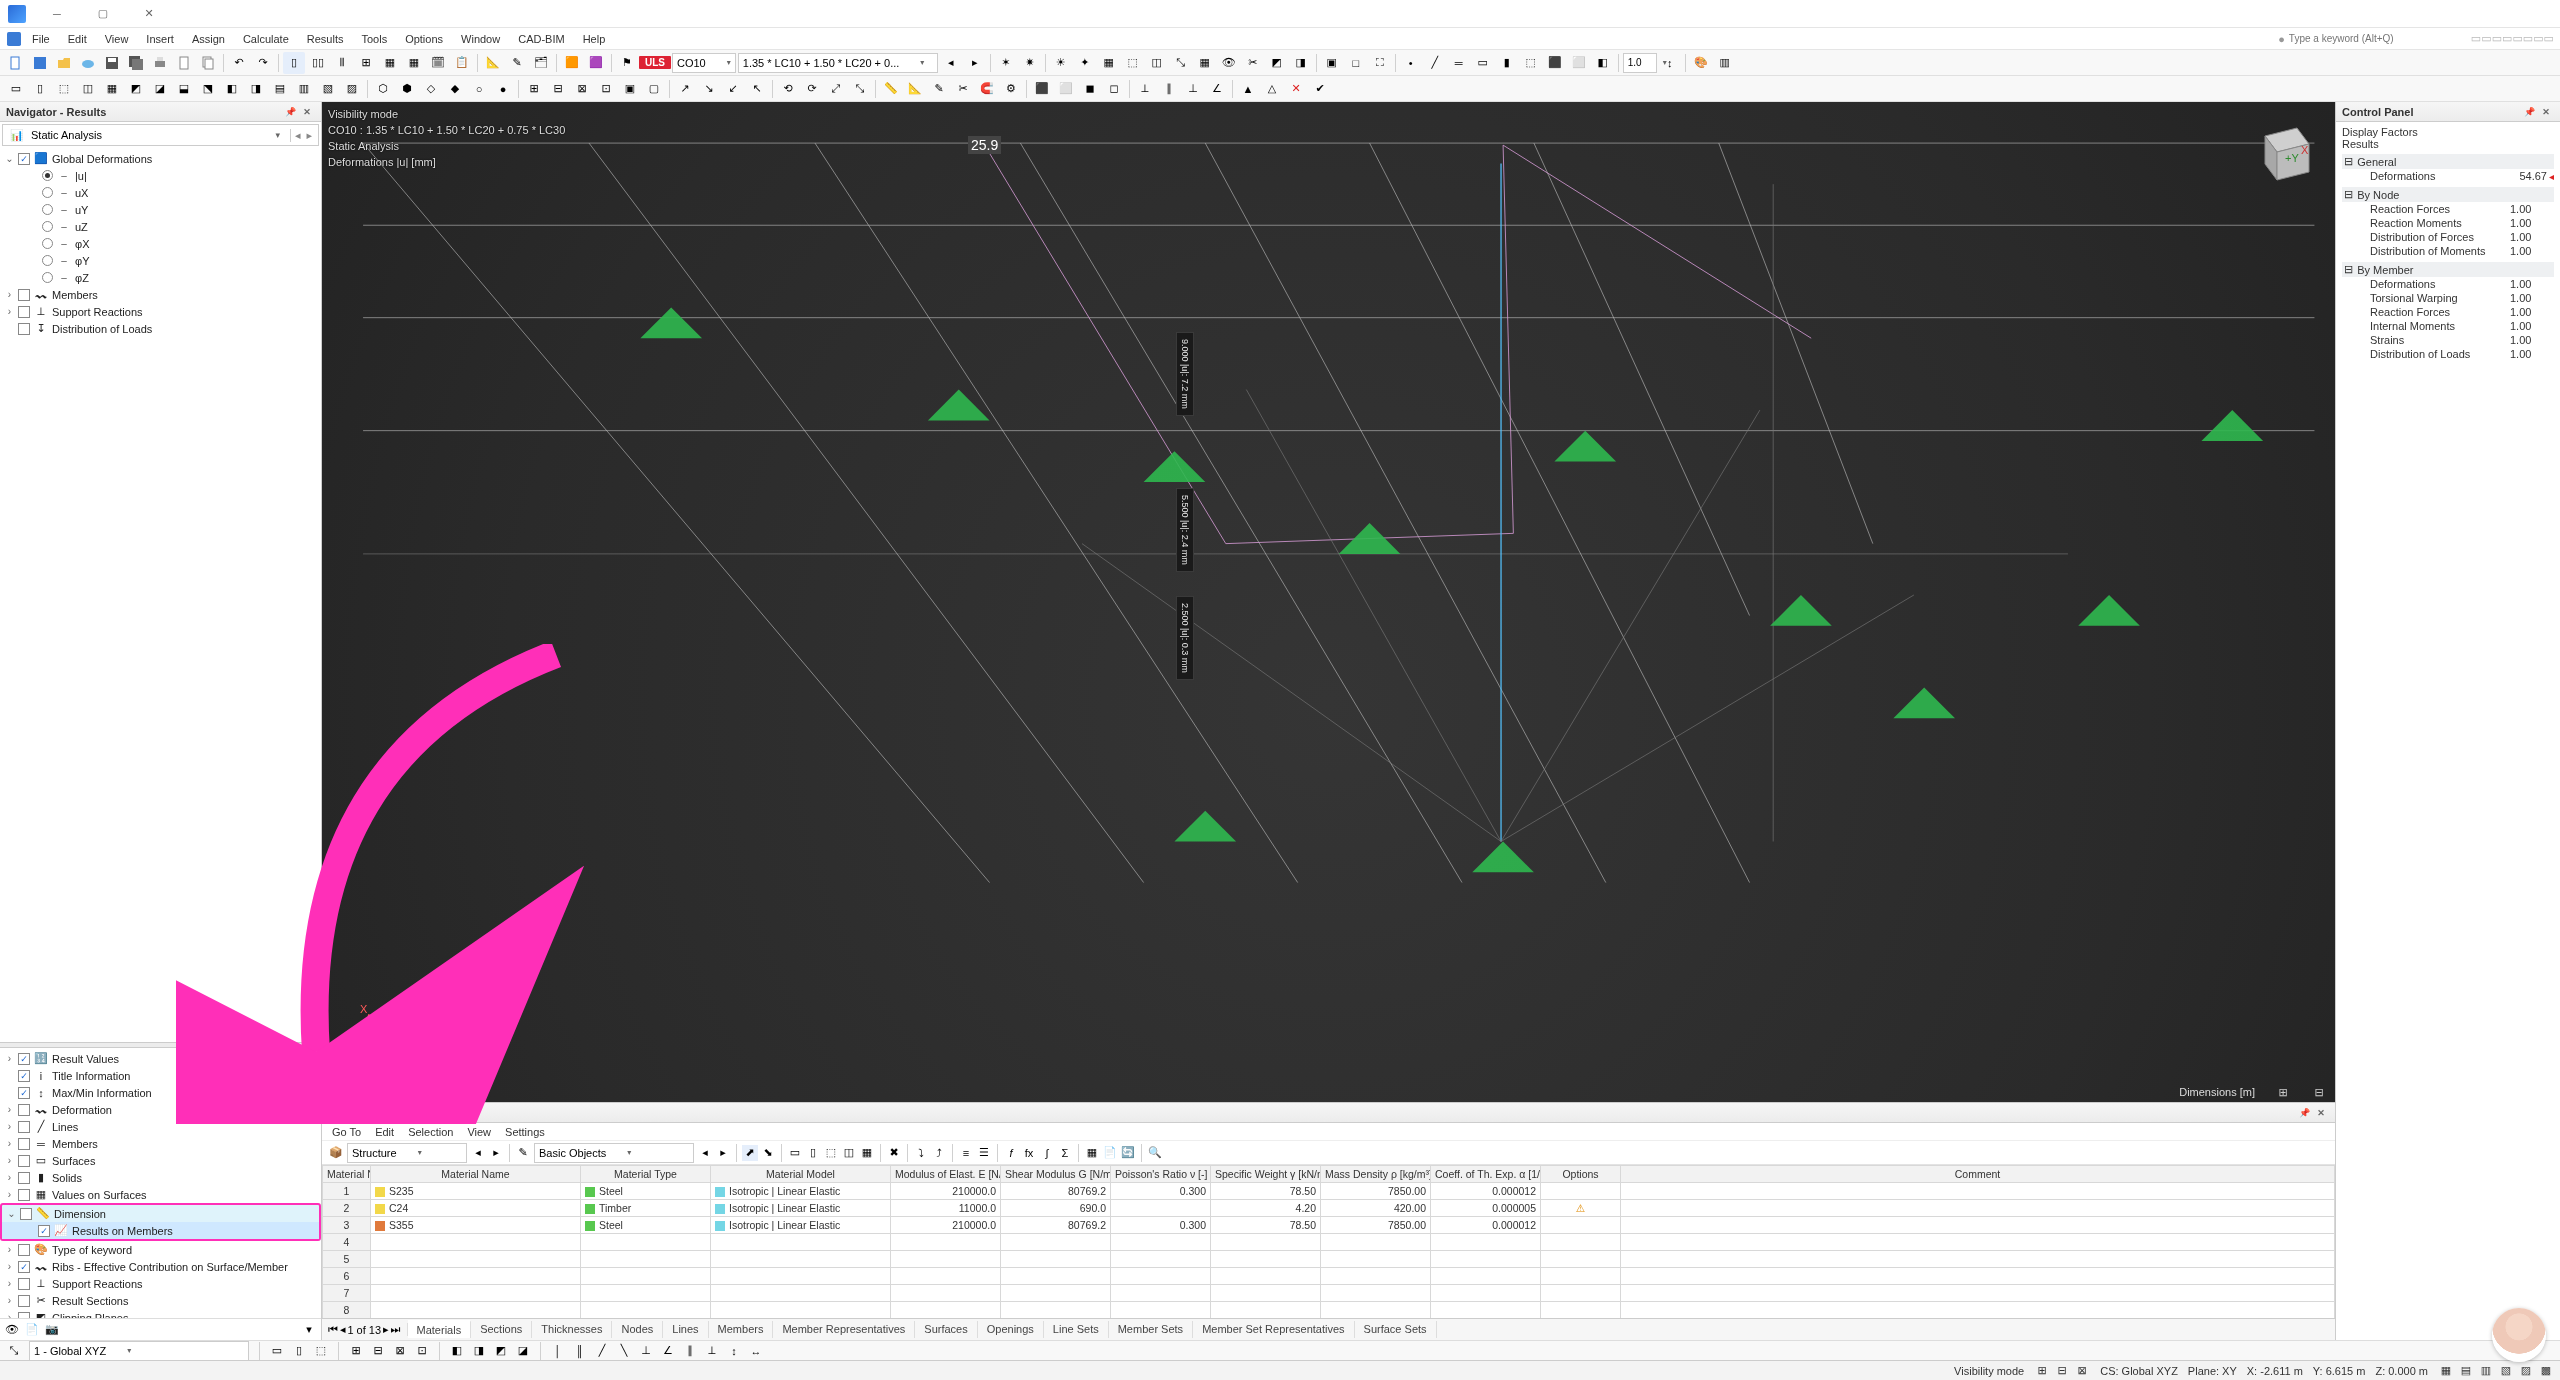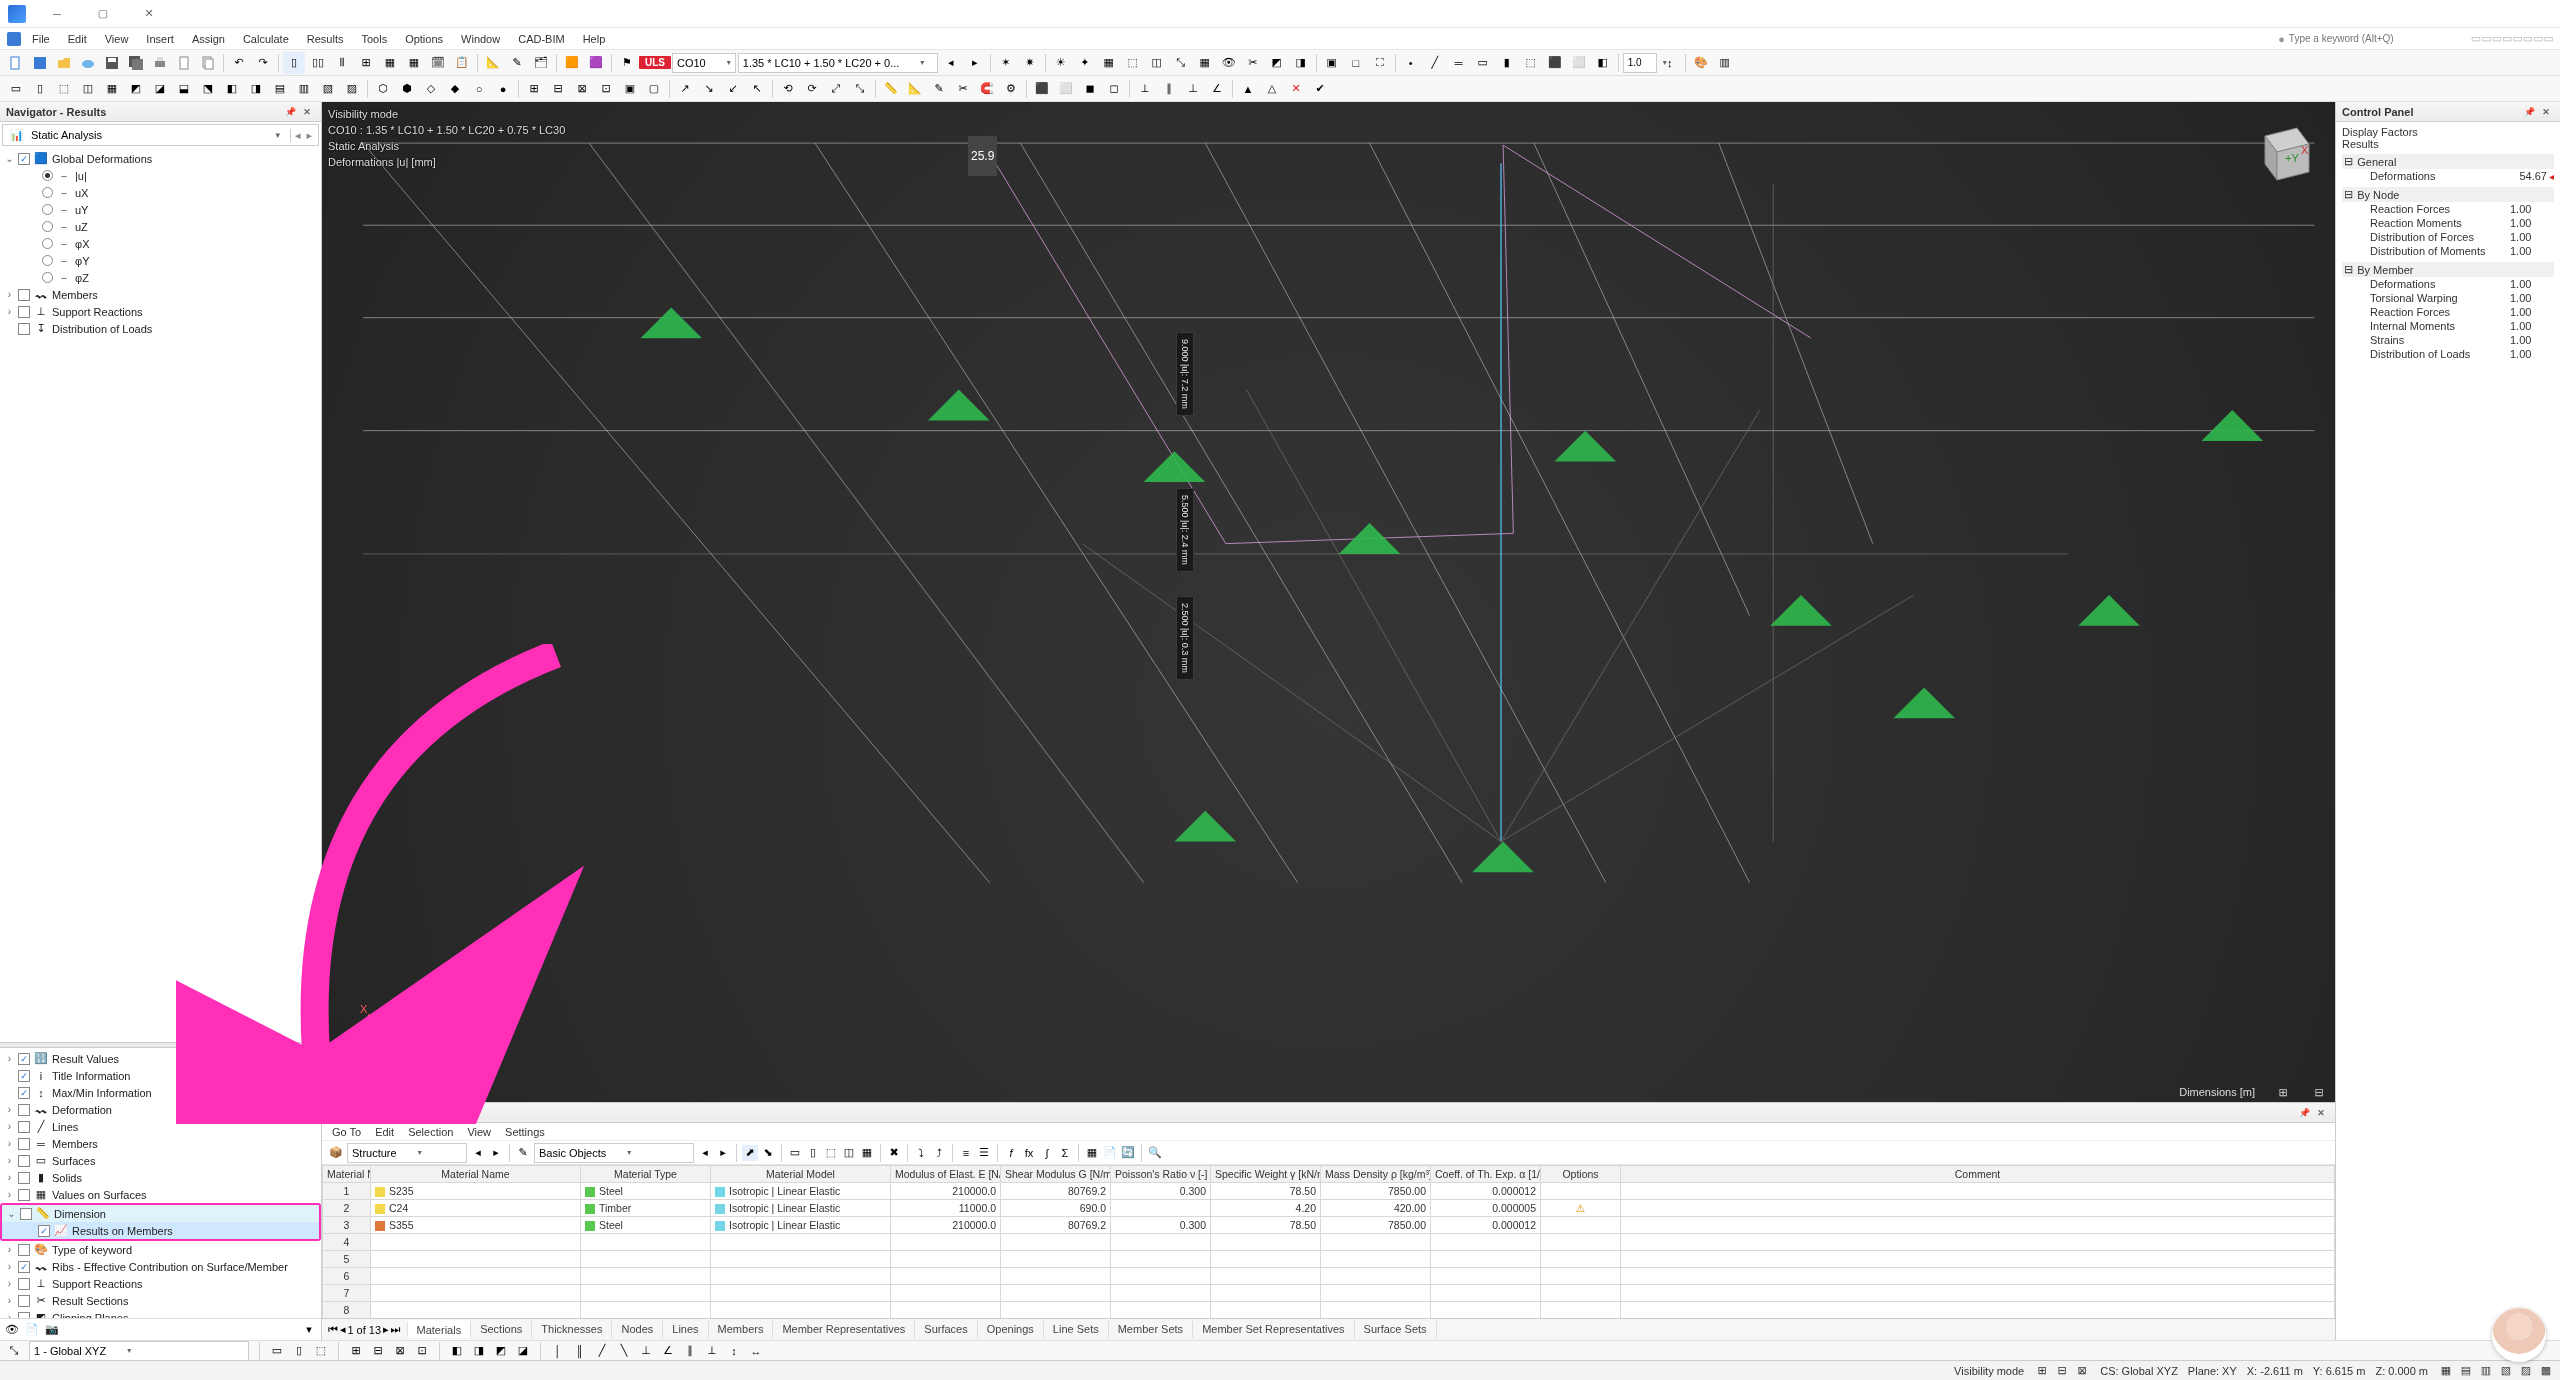--- a/index.html
+++ b/index.html
@@ -564,21 +564,21 @@
           <polygon points="1860,300 1890,330 1830,330"></polygon>
           <polygon points="1150,720 1180,750 1120,750"></polygon>
           <polygon points="860,690 890,720 830,720"></polygon>
         </g>
       </svg>
 
       <div class="vp-label" style="top:6px">Visibility mode</div>
       <div class="vp-label" style="top:22px">CO10 : 1.35 * LC10 + 1.50 * LC20 + 0.75 * LC30</div>
       <div class="vp-label" style="top:38px">Static Analysis</div>
       <div class="vp-label" style="top:54px">Deformations |u| [mm]</div>
-      <div style="position:absolute;top:34px;left:646px;color:#fff;font-size:12px;background:#444;padding:13px 3px">25.9</div>
+      <div style="position:absolute;top:34px;left:646px;color:#fff;font-size:14px;background:#444;padding:1px 3px">25.9</div>
 
       <div class="dim-box" style="top:230px;left:854px">9.000
 |u|: 7.2 mm</div>
       <div class="dim-box" style="top:386px;left:854px">5.500
 |u|: 2.4 mm</div>
       <div class="dim-box" style="top:494px;left:854px">2.500
 |u|: 0.3 mm</div>
 
       <svg class="axis" width="50" height="50">
         <line x1="25" y1="25" x2="45" y2="15" stroke="#4fcf4f" stroke-width="2"></line>

